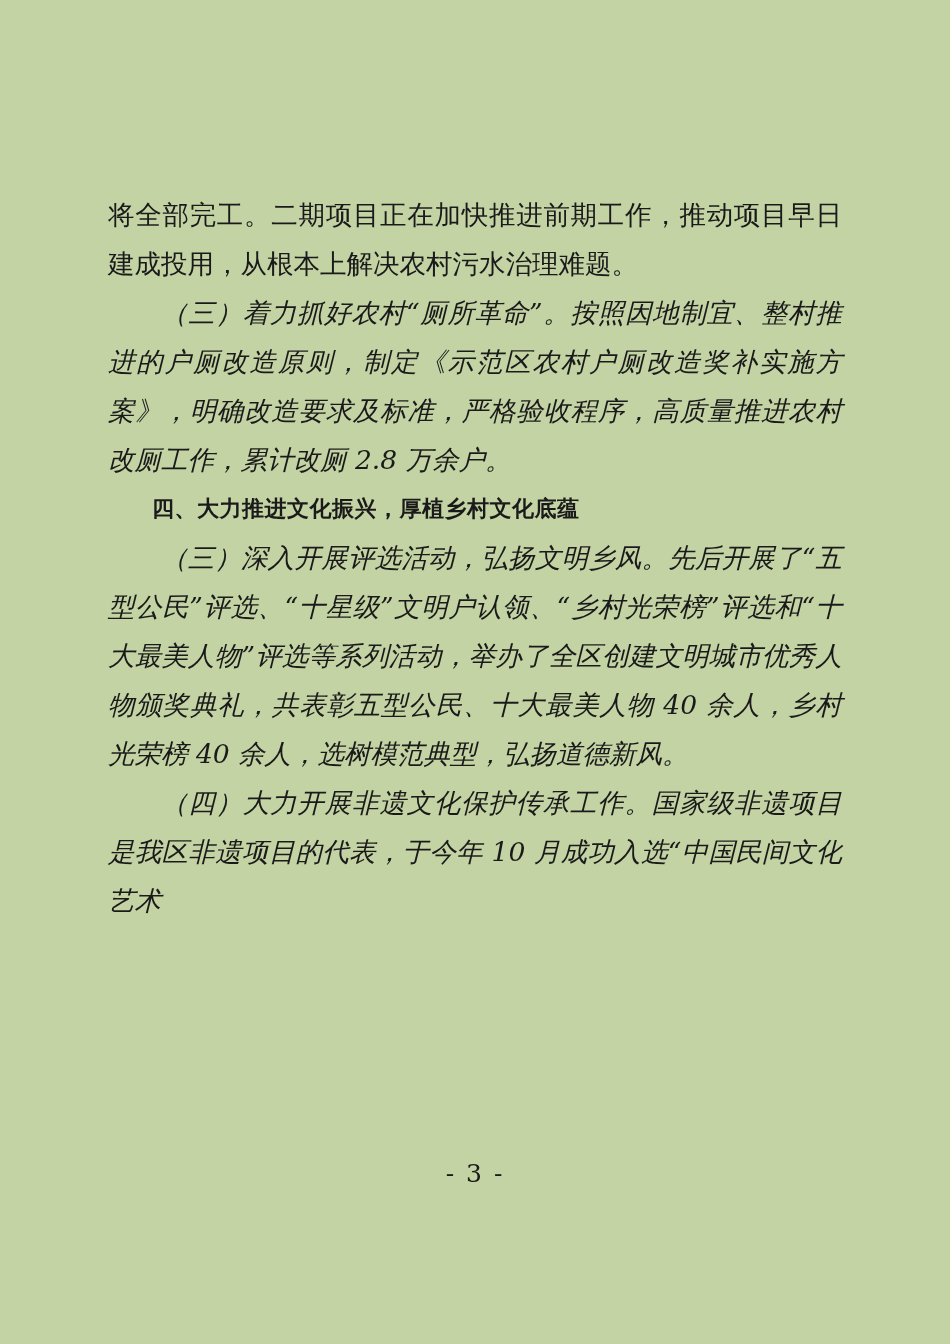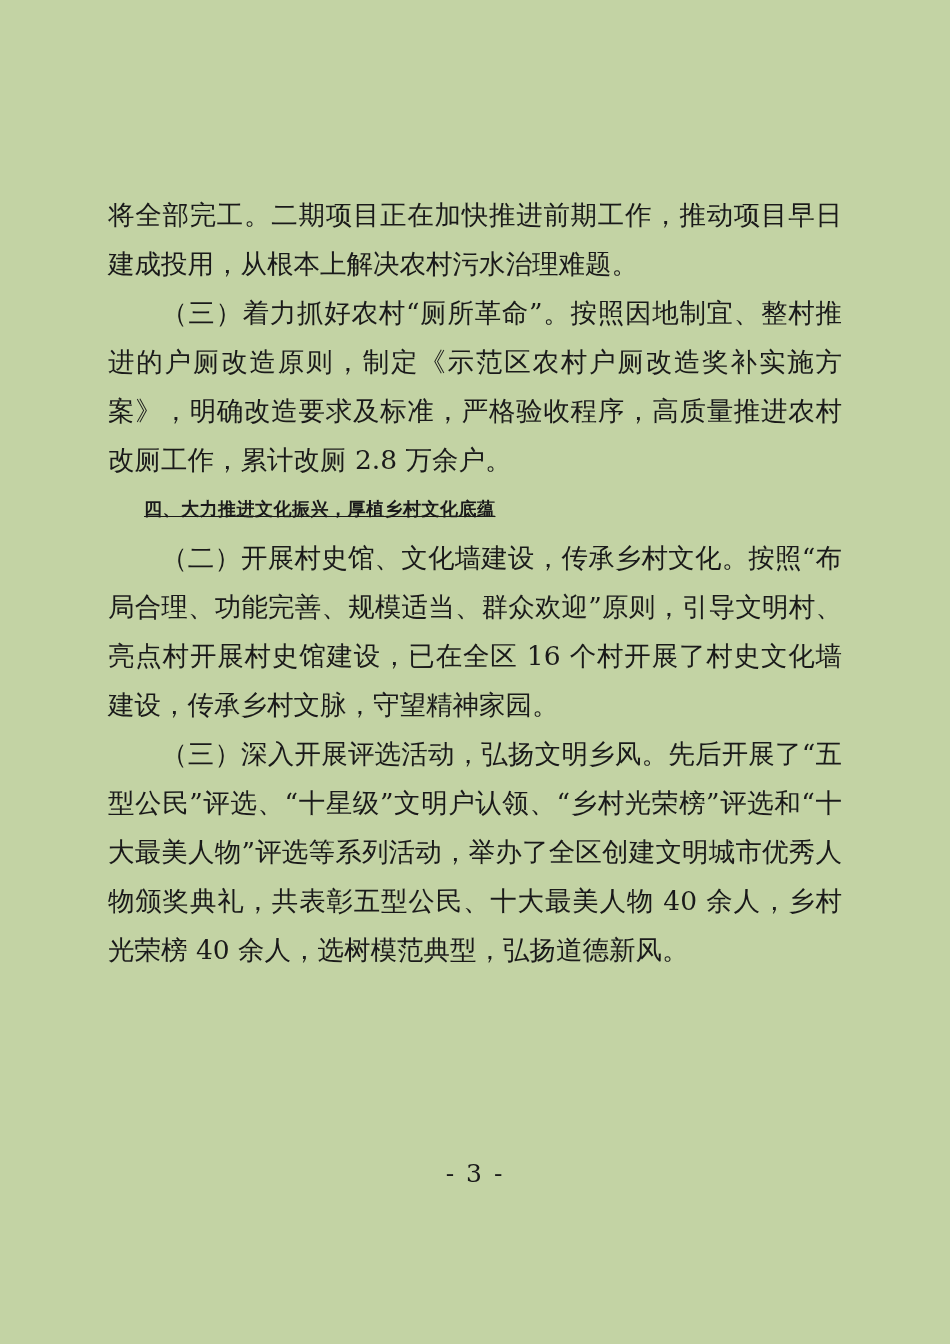--- a/index.html
+++ b/index.html
@@ -27,29 +27,29 @@
     color: #1a1a1a;
     text-align: justify;
     text-justify: inter-ideograph;
   }
   .para {
     margin: 0;
     text-indent: 0;
   }
   .indent2 {
     text-indent: 2em;
+    font-style: italic;
   }
   .heading {
     margin: 0;
     text-indent: 2em;
     font-weight: bold;
-    font-size: 18px;
+    font-size: 22px;
     line-height: 49px;
     letter-spacing: 0.5px;
-    text-decoration: underline;
   }
   .page-number {
     position: absolute;
     left: 0;
     right: 0;
     bottom: 196px;
     text-align: center;
     font-size: 25px;
     color: #1a1a1a;
     letter-spacing: 2px;
@@ -61,21 +61,21 @@
 <div class="page">
   <div class="doc-body">
 
     <p class="para">将全部完工。二期项目正在加快推进前期工作，推动项目早日建成投用，从根本上解决农村污水治理难题。</p>
 
     <p class="para indent2">（三）着力抓好农村“厕所革命”。按照因地制宜、整村推进的户厕改造原则，制定《示范区农村户厕改造奖补实施方案》，明确改造要求及标准，严格验收程序，高质量推进农村改厕工作，累计改厕 2.8 万余户。</p>
 
     <p class="heading">四、大力推进文化振兴，厚植乡村文化底蕴</p>
 
 
-    <p class="para indent2">（二）开展村史馆、文化墙建设，传承乡村文化。按照“布局合理、功能完善、规模适当、群众欢迎”原则，引导文明村、亮点村开展村史馆建设，已在全区 16 个村开展了村史文化墙建设，传承乡村文脉，守望精神家园。</p>
 
     <p class="para indent2">（三）深入开展评选活动，弘扬文明乡风。先后开展了“五型公民”评选、“十星级”文明户认领、“乡村光荣榜”评选和“十大最美人物”评选等系列活动，举办了全区创建文明城市优秀人物颁奖典礼，共表彰五型公民、十大最美人物 40 余人，乡村光荣榜 40 余人，选树模范典型，弘扬道德新风。</p>
 
+    <p class="para indent2">（四）大力开展非遗文化保护传承工作。国家级非遗项目是我区非遗项目的代表，于今年 10 月成功入选“中国民间文化艺术</p>
 
   </div>
 
   <div class="page-number">- 3 -</div>
 </div>
 
 </body></html>

